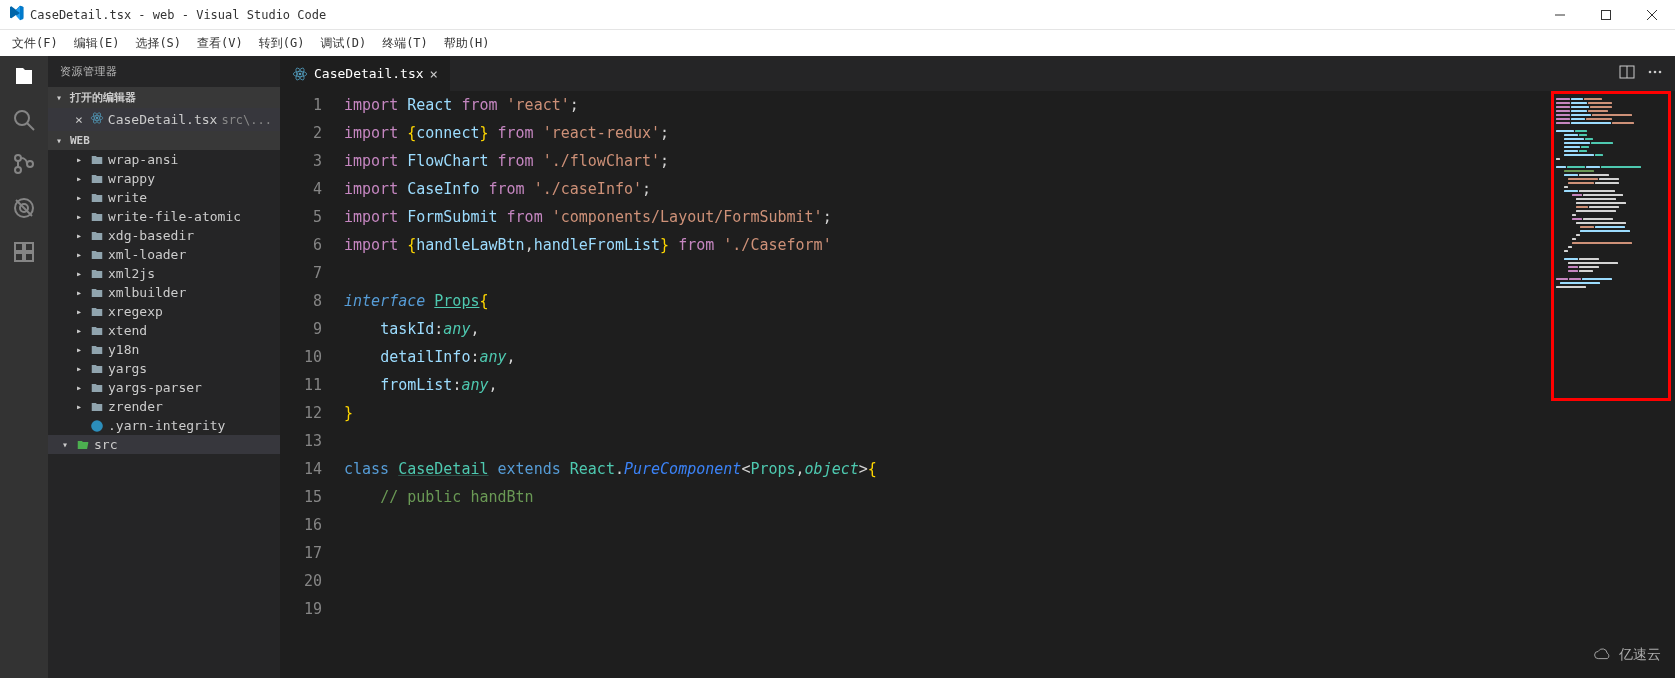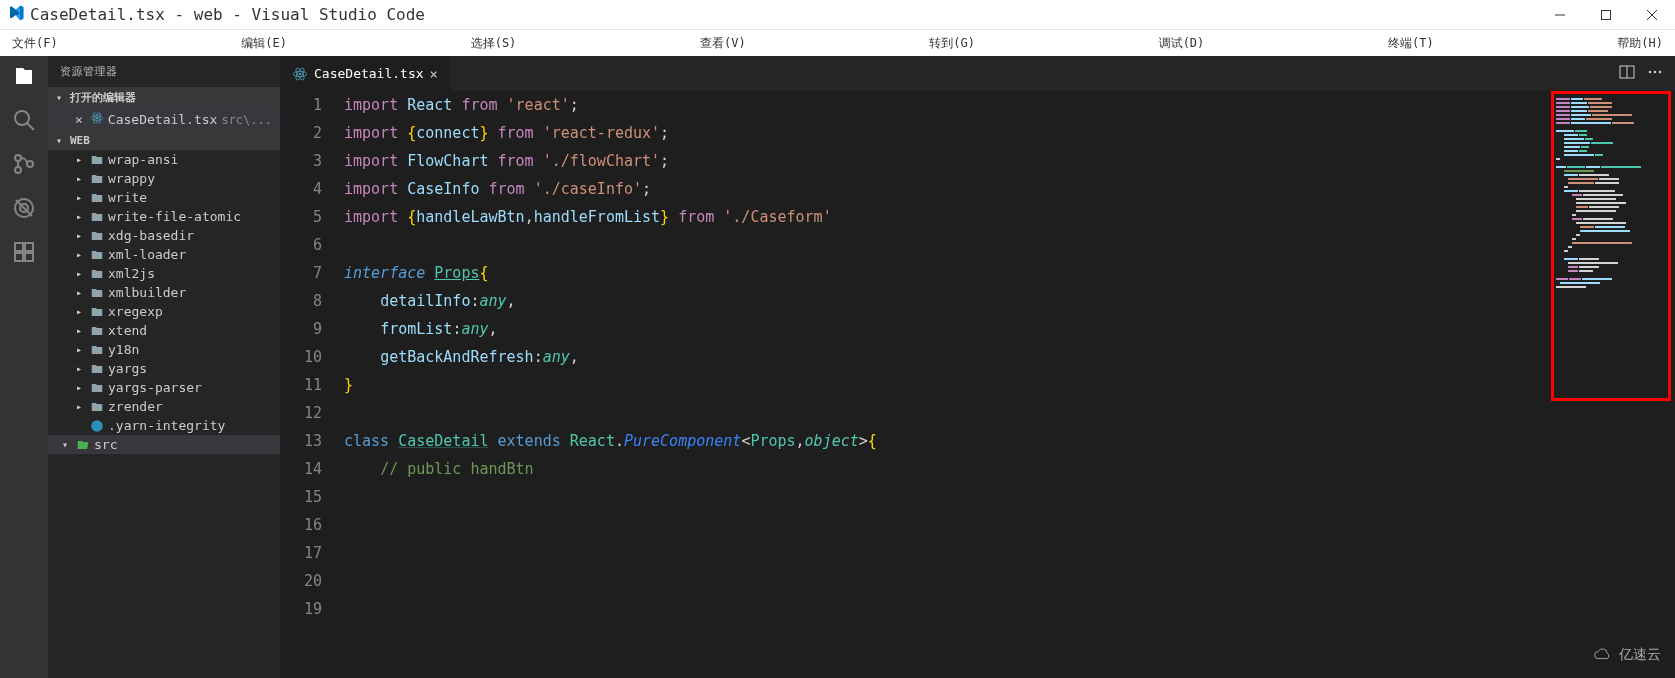--- a/index.html
+++ b/index.html
@@ -1,27 +1,27 @@
 <!DOCTYPE html>
 <html><head>
 <meta charset="utf-8">
 <style>
 * { margin: 0; padding: 0; box-sizing: border-box; font-family: "Segoe UI", Consolas, monospace; }
 body { width: 1675px; height: 678px; background: #ffffff; display: flex; flex-direction: column; overflow: hidden; }
 
 
 .title-bar { height: 30px; background: #ffffff; display: flex; align-items: center; justify-content: space-between; padding: 0 0 0 8px; border-bottom: 1px solid #e5e5e5; }
 .title-left { display: flex; align-items: center; gap: 6px; }
-.title-text { font-size: 16px; color: #333; }
+.title-text { font-size: 12px; color: #333; }
 .title-controls { display: flex; }
 .title-btn { width: 46px; height: 30px; display: flex; align-items: center; justify-content: center; color: #333; cursor: pointer; }
 .title-btn svg { width: 10px; height: 10px; }
 
 
-.menu-bar { height: 26px; background: #ffffff; display: flex; align-items: center; padding: 0 4px; gap: 0; justify-content: space-between; }
+.menu-bar { height: 26px; background: #ffffff; display: flex; align-items: center; padding: 0 4px; gap: 0; }
 .menu-item { padding: 3px 8px; font-size: 12px; color: #333; cursor: pointer; }
 
 
 .main-area { flex: 1; display: flex; background: #1e1e1e; overflow: hidden; }
 
 
 .activity-bar { width: 48px; background: #333333; display: flex; flex-direction: column; align-items: center; padding-top: 8px; gap: 20px; }
 .activity-icon { width: 24px; height: 24px; color: #858585; cursor: pointer; display: flex; align-items: center; justify-content: center; }
 .activity-icon.active { color: #ffffff; }
 
@@ -388,26 +388,27 @@
           <div class="gutter-line">16</div>
           <div class="gutter-line">17</div>
           <div class="gutter-line">20</div>
           <div class="gutter-line">19</div>
         </div>
       <div class="code-content">
         <div class="code-line"><span class="kw-import">import</span> <span class="ident">React</span> <span class="kw-from">from</span> <span class="string">'react'</span><span class="punct">;</span></div>
         <div class="code-line"><span class="kw-import">import</span> <span class="brace">{</span><span class="ident">connect</span><span class="brace">}</span> <span class="kw-from">from</span> <span class="string">'react-redux'</span><span class="punct">;</span></div>
         <div class="code-line"><span class="kw-import">import</span> <span class="ident">FlowChart</span> <span class="kw-from">from</span> <span class="string">'./flowChart'</span><span class="punct">;</span></div>
         <div class="code-line"><span class="kw-import">import</span> <span class="ident">CaseInfo</span> <span class="kw-from">from</span> <span class="string">'./caseInfo'</span><span class="punct">;</span></div>
+        <div class="code-line"><span class="kw-import">import</span> <span class="ident">FormSubmit</span> <span class="kw-from">from</span> <span class="string">'components/Layout/FormSubmit'</span><span class="punct">;</span></div>
         <div class="code-line"><span class="kw-import">import</span> <span class="brace">{</span><span class="ident">handleLawBtn</span><span class="punct">,</span><span class="ident">handleFromList</span><span class="brace">}</span> <span class="kw-from">from</span> <span class="string">'./Caseform'</span></div>
         <div class="code-line"></div>
         <div class="code-line"><span class="kw-interface">interface</span> <span class="type-u">Props</span><span class="brace">{</span></div>
+        <div class="code-line">    <span class="prop">taskId</span><span class="punct">:</span><span class="type-any">any</span><span class="punct">,</span></div>
         <div class="code-line">    <span class="prop">detailInfo</span><span class="punct">:</span><span class="type-any">any</span><span class="punct">,</span></div>
         <div class="code-line">    <span class="prop">fromList</span><span class="punct">:</span><span class="type-any">any</span><span class="punct">,</span></div>
-        <div class="code-line">    <span class="prop">getBackAndRefresh</span><span class="punct">:</span><span class="type-any">any</span><span class="punct">,</span></div>
         <div class="code-line"><span class="brace">}</span></div>
         <div class="code-line"></div>
         <div class="code-line"><span class="kw-class">class</span> <span class="ident-class-u">CaseDetail</span> <span class="kw-extends">extends</span> <span class="namespace">React</span><span class="punct">.</span><span class="component">PureComponent</span><span class="punct">&lt;</span><span class="ident-class">Props</span><span class="punct">,</span><span class="type-object">object</span><span class="punct">&gt;</span><span class="brace">{</span></div>
         <div class="code-line">    <span class="comment">// public handBtn</span></div>
       </div>
     </div>
 
     <div class="minimap-overlay">
       <div class="mm-line">
           <div class="mm-seg mm-p" style="width:14px"></div>

